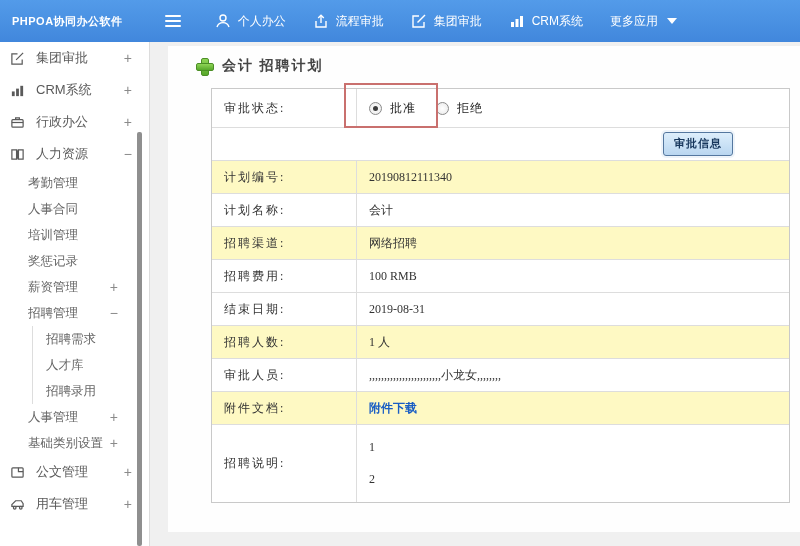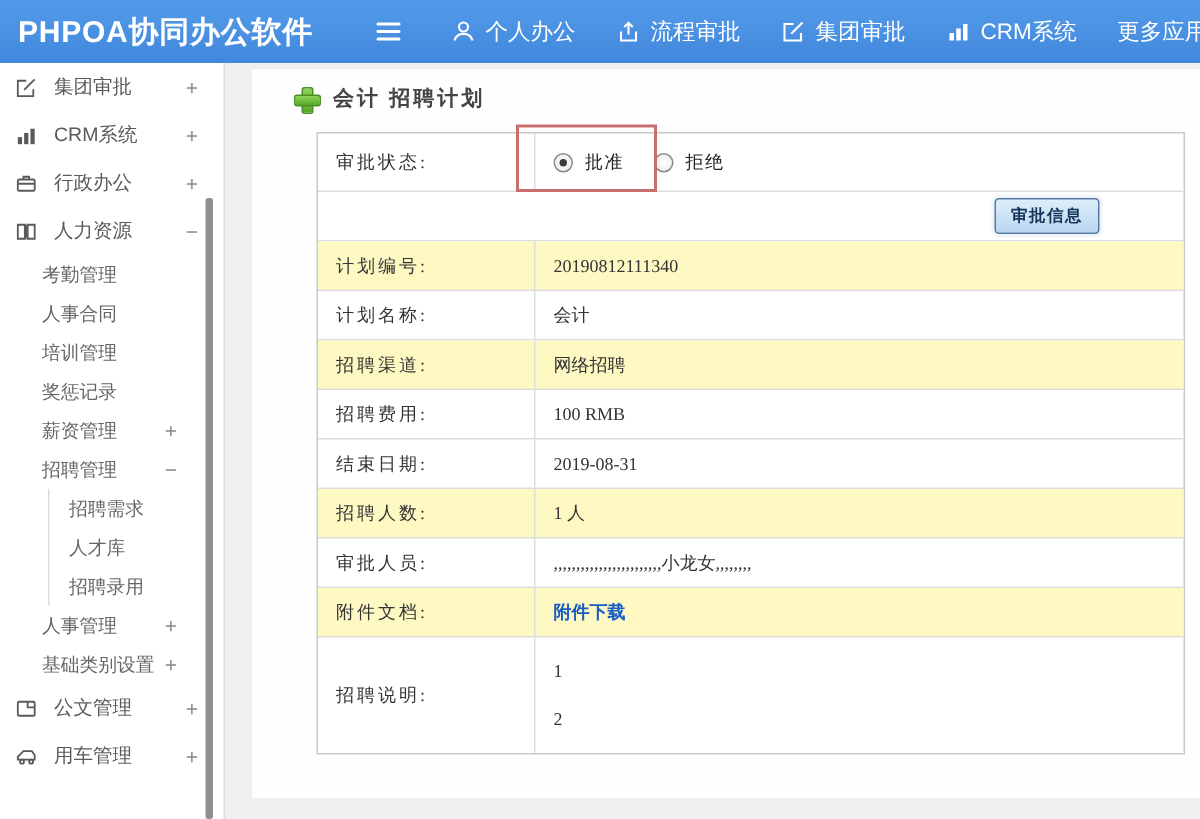--- a/index.html
+++ b/index.html
@@ -2,24 +2,24 @@
 <html><head>
 <meta charset="utf-8">
 <style>
   * { box-sizing: border-box; margin: 0; padding: 0; }
   html,body { width:800px; height:546px; overflow:hidden;
     font-family:"Liberation Sans","DejaVu Sans",sans-serif; background:#f0f0f0; }
 
   
   .topbar { position:absolute; top:0; left:0; width:800px; height:42px;
     background:linear-gradient(#539be9,#4187dc); display:flex; align-items:center; color:#fff; z-index:5; }
-  .brand { font-size:20px; font-weight:bold; margin-left:12px; letter-spacing:.5px; white-space:nowrap; }
+  .brand { font-size:11px; font-weight:bold; margin-left:12px; letter-spacing:.5px; white-space:nowrap; }
   .hamburger { margin-left:42px; display:flex; flex-direction:column; gap:3px; cursor:pointer; }
   .hamburger i { display:block; width:16px; height:2px; background:#fff; border-radius:1px; }
-  .nav { display:flex; margin-left:34px; gap:27px; font-size:15px; }
+  .nav { display:flex; margin-left:34px; gap:27px; font-size:12px; }
   .nav-item { display:flex; align-items:center; gap:7px; cursor:pointer; white-space:nowrap; }
   .nav-item svg { display:block; }
   .caret { width:0; height:0; border-left:5px solid transparent; border-right:5px solid transparent;
     border-top:6px solid #fff; margin-left:2px; }
 
   
   .side { position:absolute; top:42px; left:0; width:150px; height:504px;
     background:#fff; border-right:1px solid #dcdcdc; overflow:hidden; z-index:4; }
   .s-item { position:relative; display:flex; align-items:center; color:#5a5a5a; cursor:pointer; }
   .lvl1 { height:32px; padding-left:10px; font-size:13px; }

